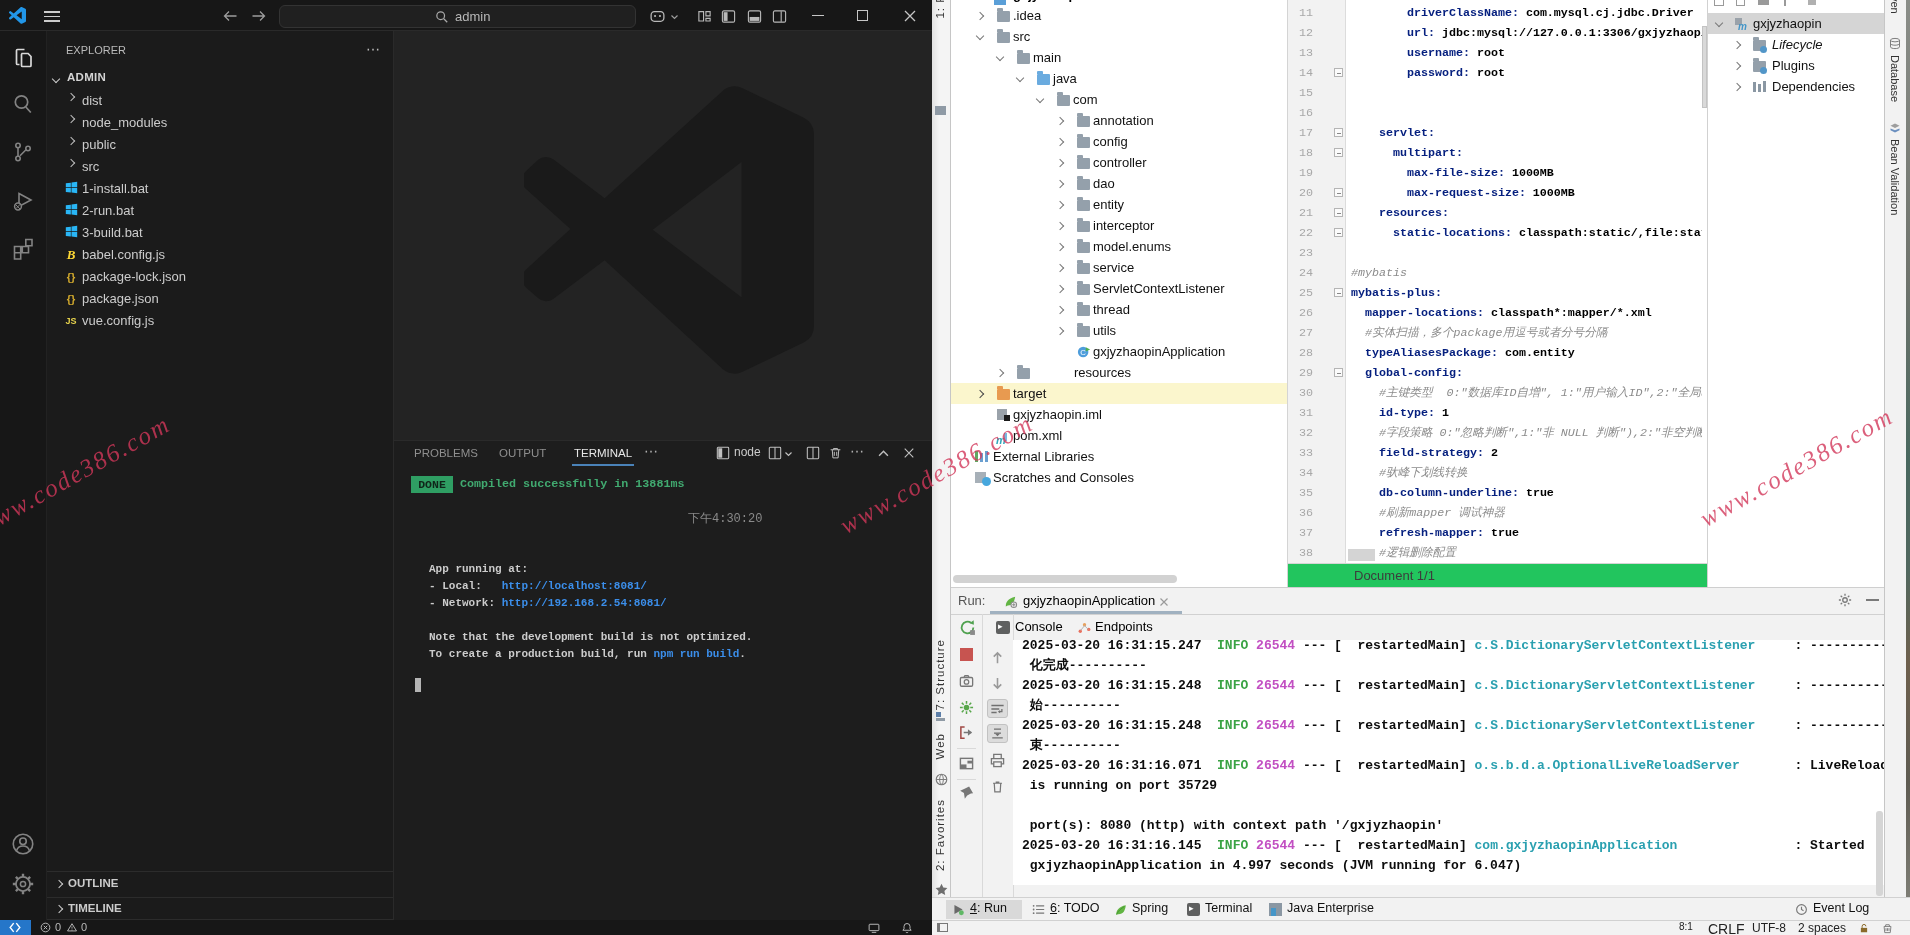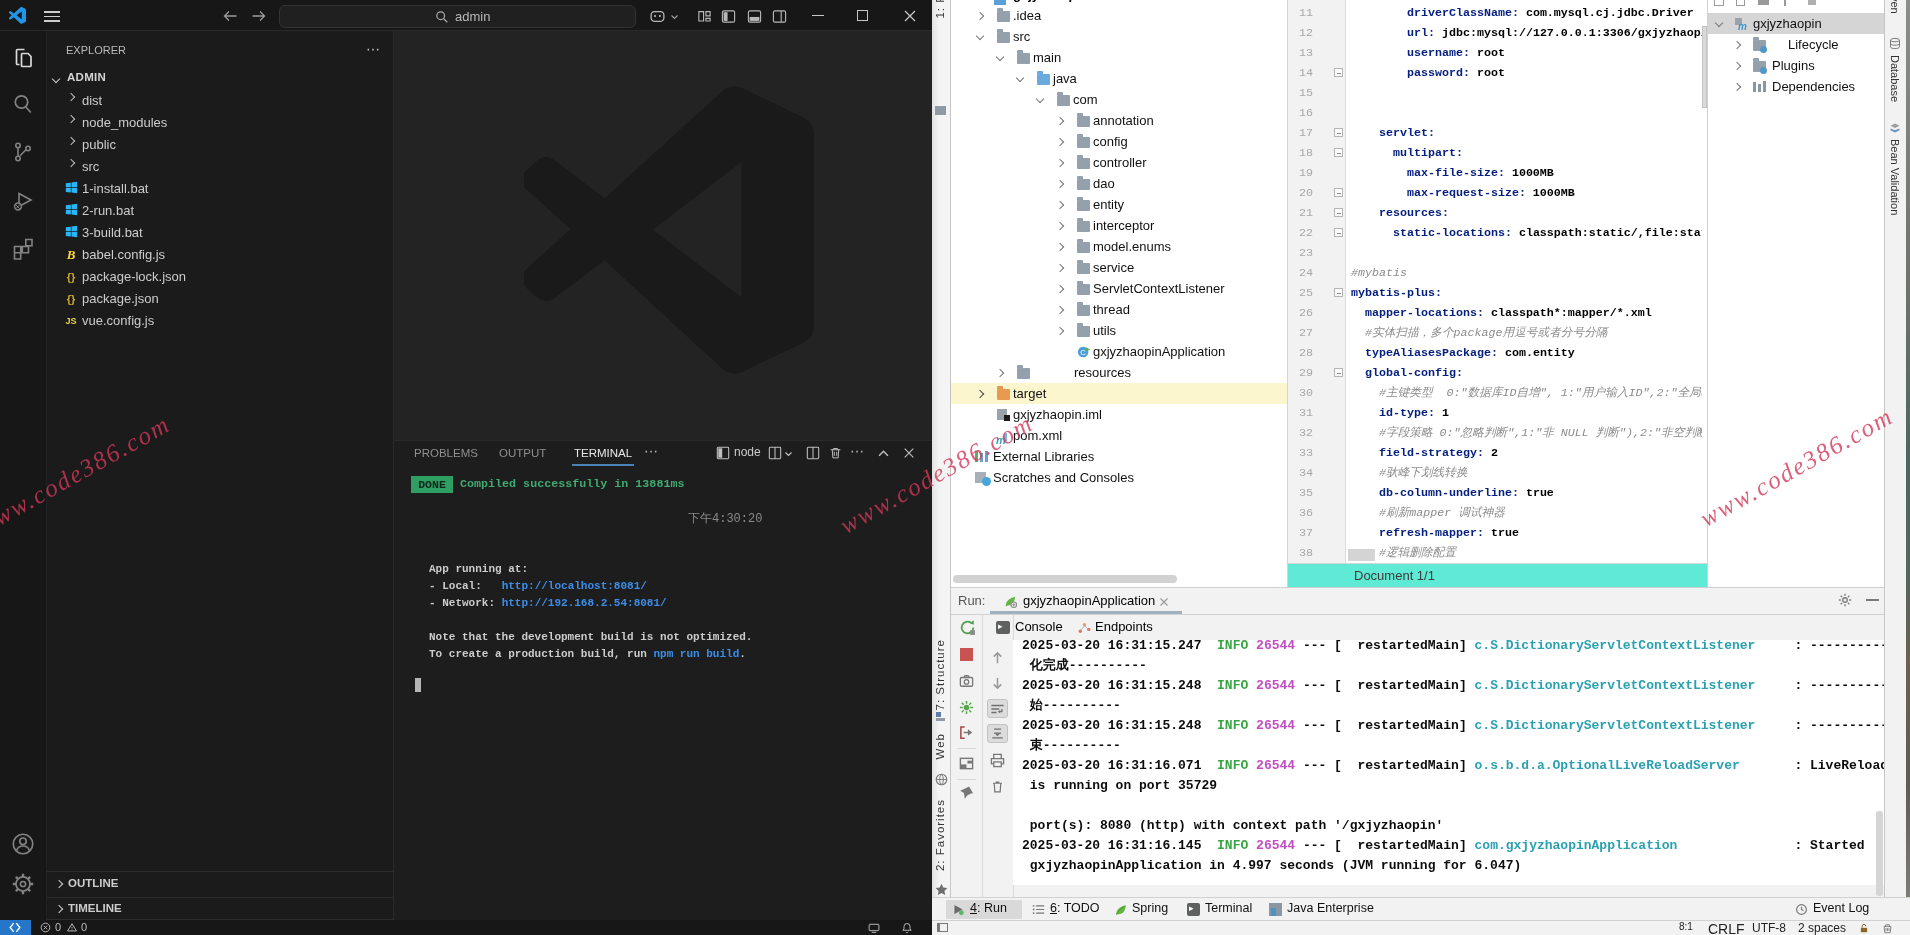--- a/index.html
+++ b/index.html
@@ -396,33 +396,33 @@
       <div class="cl" style="top:483px;"><b>    db-column-underline:</b> true</div>
       <div class="cl" style="top:503px;"><i>    #刷新mapper 调试神器</i></div>
       <div class="cl" style="top:523px;"><b>    refresh-mapper:</b> true</div>
       <div class="cl" style="top:543px;"><i>    #逻辑删除配置</i></div>
       <div class="abs" style="left:2px;top:549px;width:27px;height:12px;background:#d4d4d4;"></div>
     </div>
     <div class="abs" style="left:770px;top:0;width:6px;height:563px;background:#ffffff;">
         <div class="abs" style="left:0px;top:26px;width:5px;height:82px;background:#d9d9d9;border:1px solid #c3c3c3;"></div>
       </div>
 
-    <div class="abs" style="left:356px;top:563px;width:419px;height:24px;background:#5eead4;border-top:1px solid #d5d5d5;">
+    <div class="abs" style="left:356px;top:563px;width:419px;height:24px;background:#22c55e;border-top:1px solid #d5d5d5;">
       <span class="abs" style="left:66px;top:4px;font-size:13px;color:#3c3c3c;">Document 1/1</span>
     </div>
 
     <div class="abs" style="left:775px;top:0;width:177px;height:587px;background:#ffffff;border-left:1px solid #d1d1d1;" id="maven">
       <div class="abs" style="left:6px;top:0;width:10px;height:6px;border:1.4px solid #9a9a9a;border-top:none;"></div>
       <div class="abs" style="left:28px;top:0;width:9px;height:6px;border:1.4px solid #9a9a9a;border-top:none;"></div>
       <div class="abs" style="left:50px;top:0;width:11px;height:5px;background:#9a9a9a;"></div>
       <div class="abs" style="left:76px;top:0;width:2px;height:6px;background:#9a9a9a;"></div>
       <div class="abs" style="left:100px;top:0;width:8px;height:5px;background:#b0b0b0;"></div>
       <div class="abs" style="left:0;top:13px;width:177px;height:21px;background:#d5d5d5;"></div>
       <div class="trow" style="left:0;top:13px;width:177px;"><span class="tchevD" style="left:8px;"></span><span class="abs" style="left:27px;top:5px;width:7px;height:7px;background:#9aa2aa;"></span><span class="abs" style="left:30px;top:9px;font-size:10px;font-weight:bold;color:#4596c8;font-style:italic;line-height:10px;">m</span><span class="abs" style="left:45px;">gxjyzhaopin</span></div>
-      <div class="trow" style="left:0;top:34px;width:177px;"><span class="tchev" style="left:26px;"></span><span class="ifold" style="left:45px;"></span><span class="abs" style="left:52px;top:12px;width:7px;height:7px;border-radius:50%;background:#5296c8;"></span><span class="abs" style="left:80px;">Lifecycle</span></div>
+      <div class="trow" style="left:0;top:34px;width:177px;"><span class="tchev" style="left:26px;"></span><span class="ifold" style="left:45px;"></span><span class="abs" style="left:52px;top:12px;width:7px;height:7px;border-radius:50%;background:#5296c8;"></span><span class="abs" style="left:64px;font-style:italic;">Lifecycle</span></div>
       <div class="trow" style="left:0;top:55px;width:177px;"><span class="tchev" style="left:26px;"></span><span class="ifold" style="left:45px;"></span><span class="abs" style="left:52px;top:12px;width:7px;height:7px;border-radius:50%;background:#5296c8;"></span><span class="abs" style="left:64px;">Plugins</span></div>
       <div class="trow" style="left:0;top:76px;width:177px;"><span class="tchev" style="left:26px;"></span><span class="abs" style="left:45px;top:6px;width:3px;height:10px;background:#8a97a3;"></span><span class="abs" style="left:50px;top:8px;width:3px;height:8px;background:#8a97a3;"></span><span class="abs" style="left:55px;top:5px;width:3px;height:11px;background:#8a97a3;"></span><span class="abs" style="left:64px;">Dependencies</span></div>
     </div>
 
     <div class="abs" style="left:952px;top:0;width:26px;height:935px;background:#f2f2f2;border-left:1px solid #c6c6c6;">
       <div style="position:absolute;left:4px;top:-4px;writing-mode:vertical-rl;font-size:11px;color:#333;">ven</div>
       <svg class="abs" style="left:4px;top:37px;" width="12" height="13" viewBox="0 0 16 16">
           <ellipse cx="8" cy="3.5" rx="6" ry="2.3" fill="none" stroke="#7a7a7a" stroke-width="1.3"></ellipse>
           <path fill="none" stroke="#7a7a7a" stroke-width="1.3" d="M2 3.5v9c0 1.3 2.7 2.3 6 2.3s6-1 6-2.3v-9M2 8c0 1.3 2.7 2.3 6 2.3S14 9.3 14 8"></path>
         </svg>

